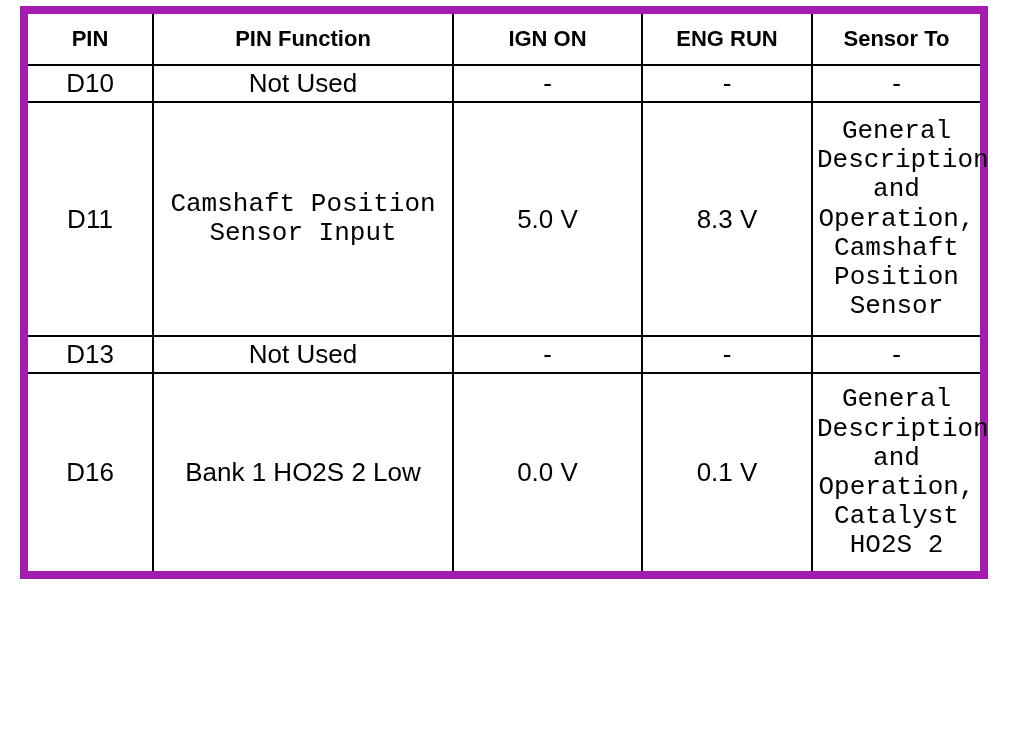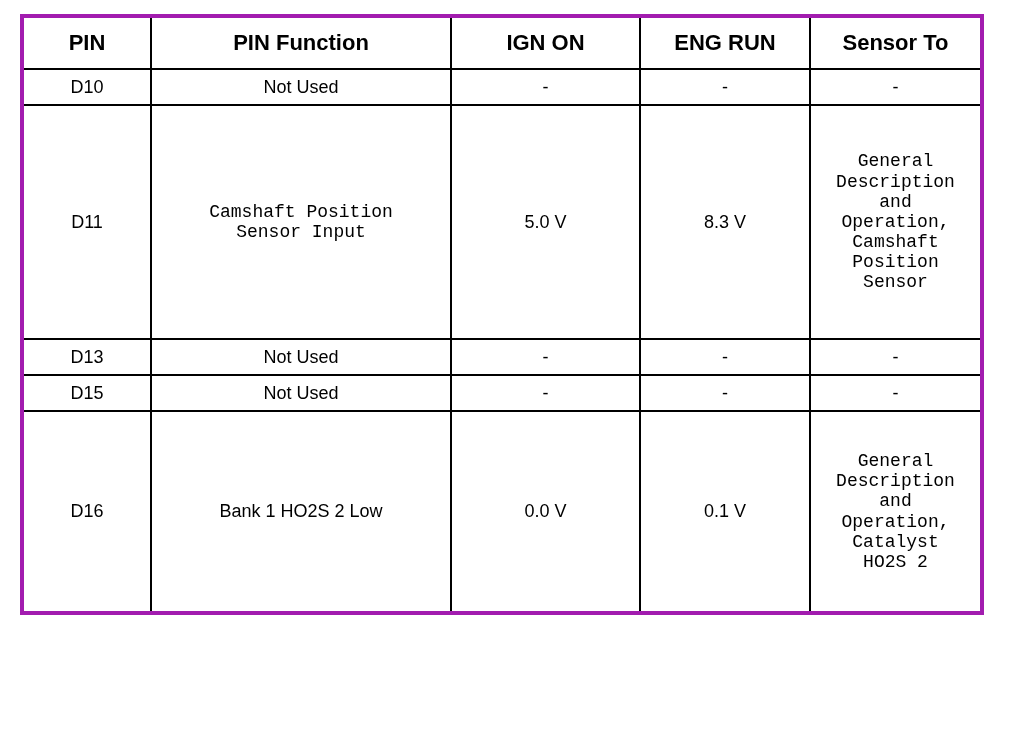--- a/index.html
+++ b/index.html
@@ -19,35 +19,35 @@
     position: relative;
     width: 1024px;
     height: 748px;
     background: #ffffff;
   }
 
   
   .pin-table {
     position: absolute;
     left: 20px;
-    top: 14px;
+    top: 6px;
     width: 960px;
     border-collapse: collapse;
     table-layout: fixed;
-    border: 4px solid #a21caf;
+    border: 8px solid #a21caf;
     background: #ffffff;
   }
 
   .pin-table td,
   .pin-table th {
     border: 2px solid #000000;
     padding: 3px 4px;
     text-align: center;
     vertical-align: middle;
-    font-size: 18px;
+    font-size: 26px;
     line-height: 1.12;
     font-weight: normal;
     color: #000000;
     background: #ffffff;
   }
 
   .pin-table thead th {
     font-weight: bold;
     font-size: 22px;
     height: 46px;
@@ -123,27 +123,20 @@
 
       <tr class="row-short">
         <td>D13</td>
         <td>Not Used</td>
         <td>-</td>
         <td>-</td>
         <td>-</td>
       </tr>
 
 
-      <tr class="row-short">
-        <td>D15</td>
-        <td>Not Used</td>
-        <td>-</td>
-        <td>-</td>
-        <td>-</td>
-      </tr>
 
       <tr class="row-tall-2">
         <td>D16</td>
         <td>Bank 1 HO2S 2 Low</td>
         <td>0.0 V</td>
         <td>0.1 V</td>
         <td class="cell-multiline">General
 Description
 and
 Operation,

